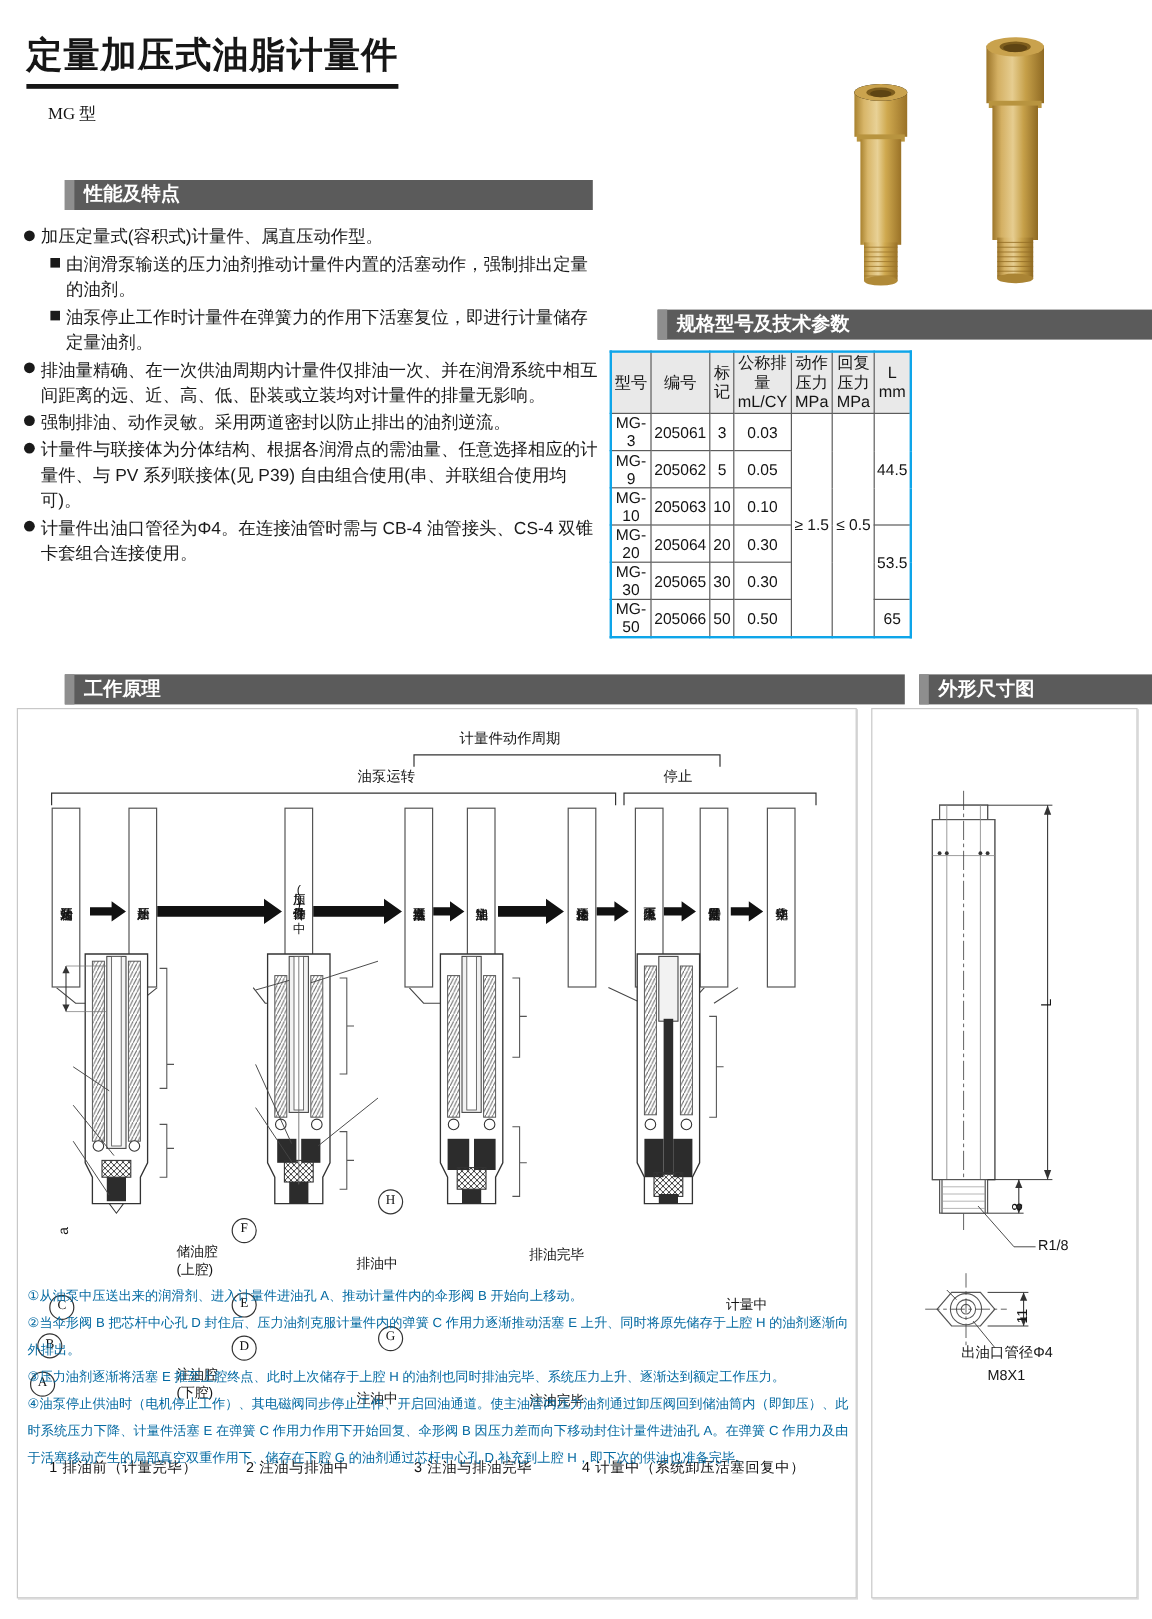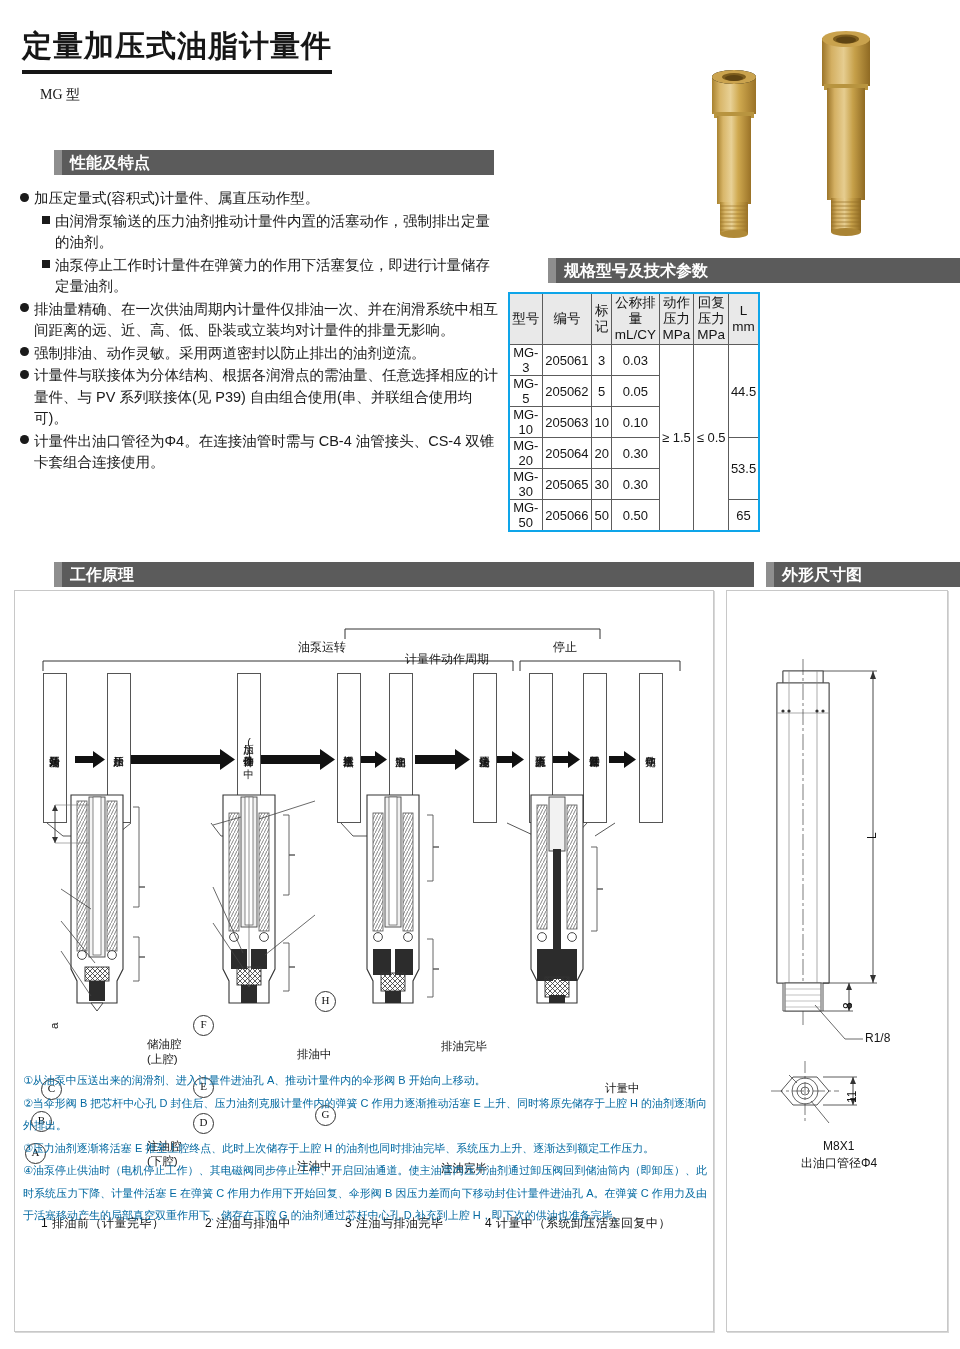--- a/index.html
+++ b/index.html
@@ -243,21 +243,21 @@
         <tr>
           <td>MG-3</td>
           <td>205061</td>
           <td>3</td>
           <td>0.03</td>
           <td rowspan="6">≥ 1.5</td>
           <td rowspan="6">≤ 0.5</td>
           <td rowspan="3">44.5</td>
         </tr>
         <tr>
-          <td>MG-5</td>
+          <td>MG-9</td>
           <td>205062</td>
           <td>5</td>
           <td>0.05</td>
         </tr>
         <tr>
           <td>MG-10</td>
           <td>205063</td>
           <td>10</td>
           <td>0.10</td>
         </tr>
@@ -311,21 +311,21 @@
         <g fill="none" stroke="#444" stroke-width="0.9">
           <path d="M32 232 L48 245 L100 245 L116 232"></path>
           <path d="M196 232 L206 245 L214 245 L224 232"></path>
           <path d="M326 232 L338 245 L352 245 L364 232"></path>
           <path d="M492 232 L520 245 L560 245 L572 232"></path>
           <path d="M600 232 L580 245"></path>
           <path d="M540 232 L540 245"></path>
         </g>
       </svg>
 
-      <div class="flabel" style="left:390px;top:16px;margin-top:44px;">计量件动作周期</div>
+      <div class="flabel" style="left:368px;top:16px;">计量件动作周期</div>
       <div class="flabel" style="left:283px;top:48px;">油泵运转</div>
       <div class="flabel" style="left:538px;top:48px;">停止</div>
 
       <div class="fbox" style="left:28px;top:82px;width:24px;height:150px;">油泵运转开始</div>
       <div class="fbox" style="left:92px;top:82px;width:24px;height:150px;">加压开始</div>
       <div class="fbox" style="left:222px;top:82px;width:24px;height:150px;">加压(计量件动作)中</div>
       <div class="fbox" style="left:322px;top:82px;width:24px;height:150px;">活塞推至终点</div>
       <div class="fbox" style="left:374px;top:82px;width:24px;height:150px;">加油完毕</div>
       <div class="fbox" style="left:458px;top:82px;width:24px;height:150px;">油泵运转停止</div>
       <div class="fbox" style="left:514px;top:82px;width:24px;height:150px;">系统压力下降</div>
@@ -540,17 +540,17 @@
       <line x1="96" y1="514" x2="130" y2="514" stroke="#333" stroke-width="0.8"></line>
 
       <line x1="70" y1="492" x2="62" y2="484" stroke="#444" stroke-width="0.8"></line>
       <line x1="84" y1="510" x2="102" y2="532" stroke="#444" stroke-width="0.8"></line>
     </svg>
 
     <div class="dimlab rot90" style="left:138px;top:248px;">L</div>
     <div class="dimlab rot90" style="left:114px;top:418px;">8</div>
     <div class="dimlab" style="left:138px;top:440px;">R1/8</div>
     <div class="dimlab rot90" style="left:118px;top:512px;">11</div>
-    <div class="dimlab" style="left:74px;top:528px;margin-top:36px;">出油口管径Φ4</div>
+    <div class="dimlab" style="left:74px;top:528px;">出油口管径Φ4</div>
     <div class="dimlab" style="left:96px;top:548px;">M8X1</div>
   </div>
 
 </div>
 
 </body></html>

